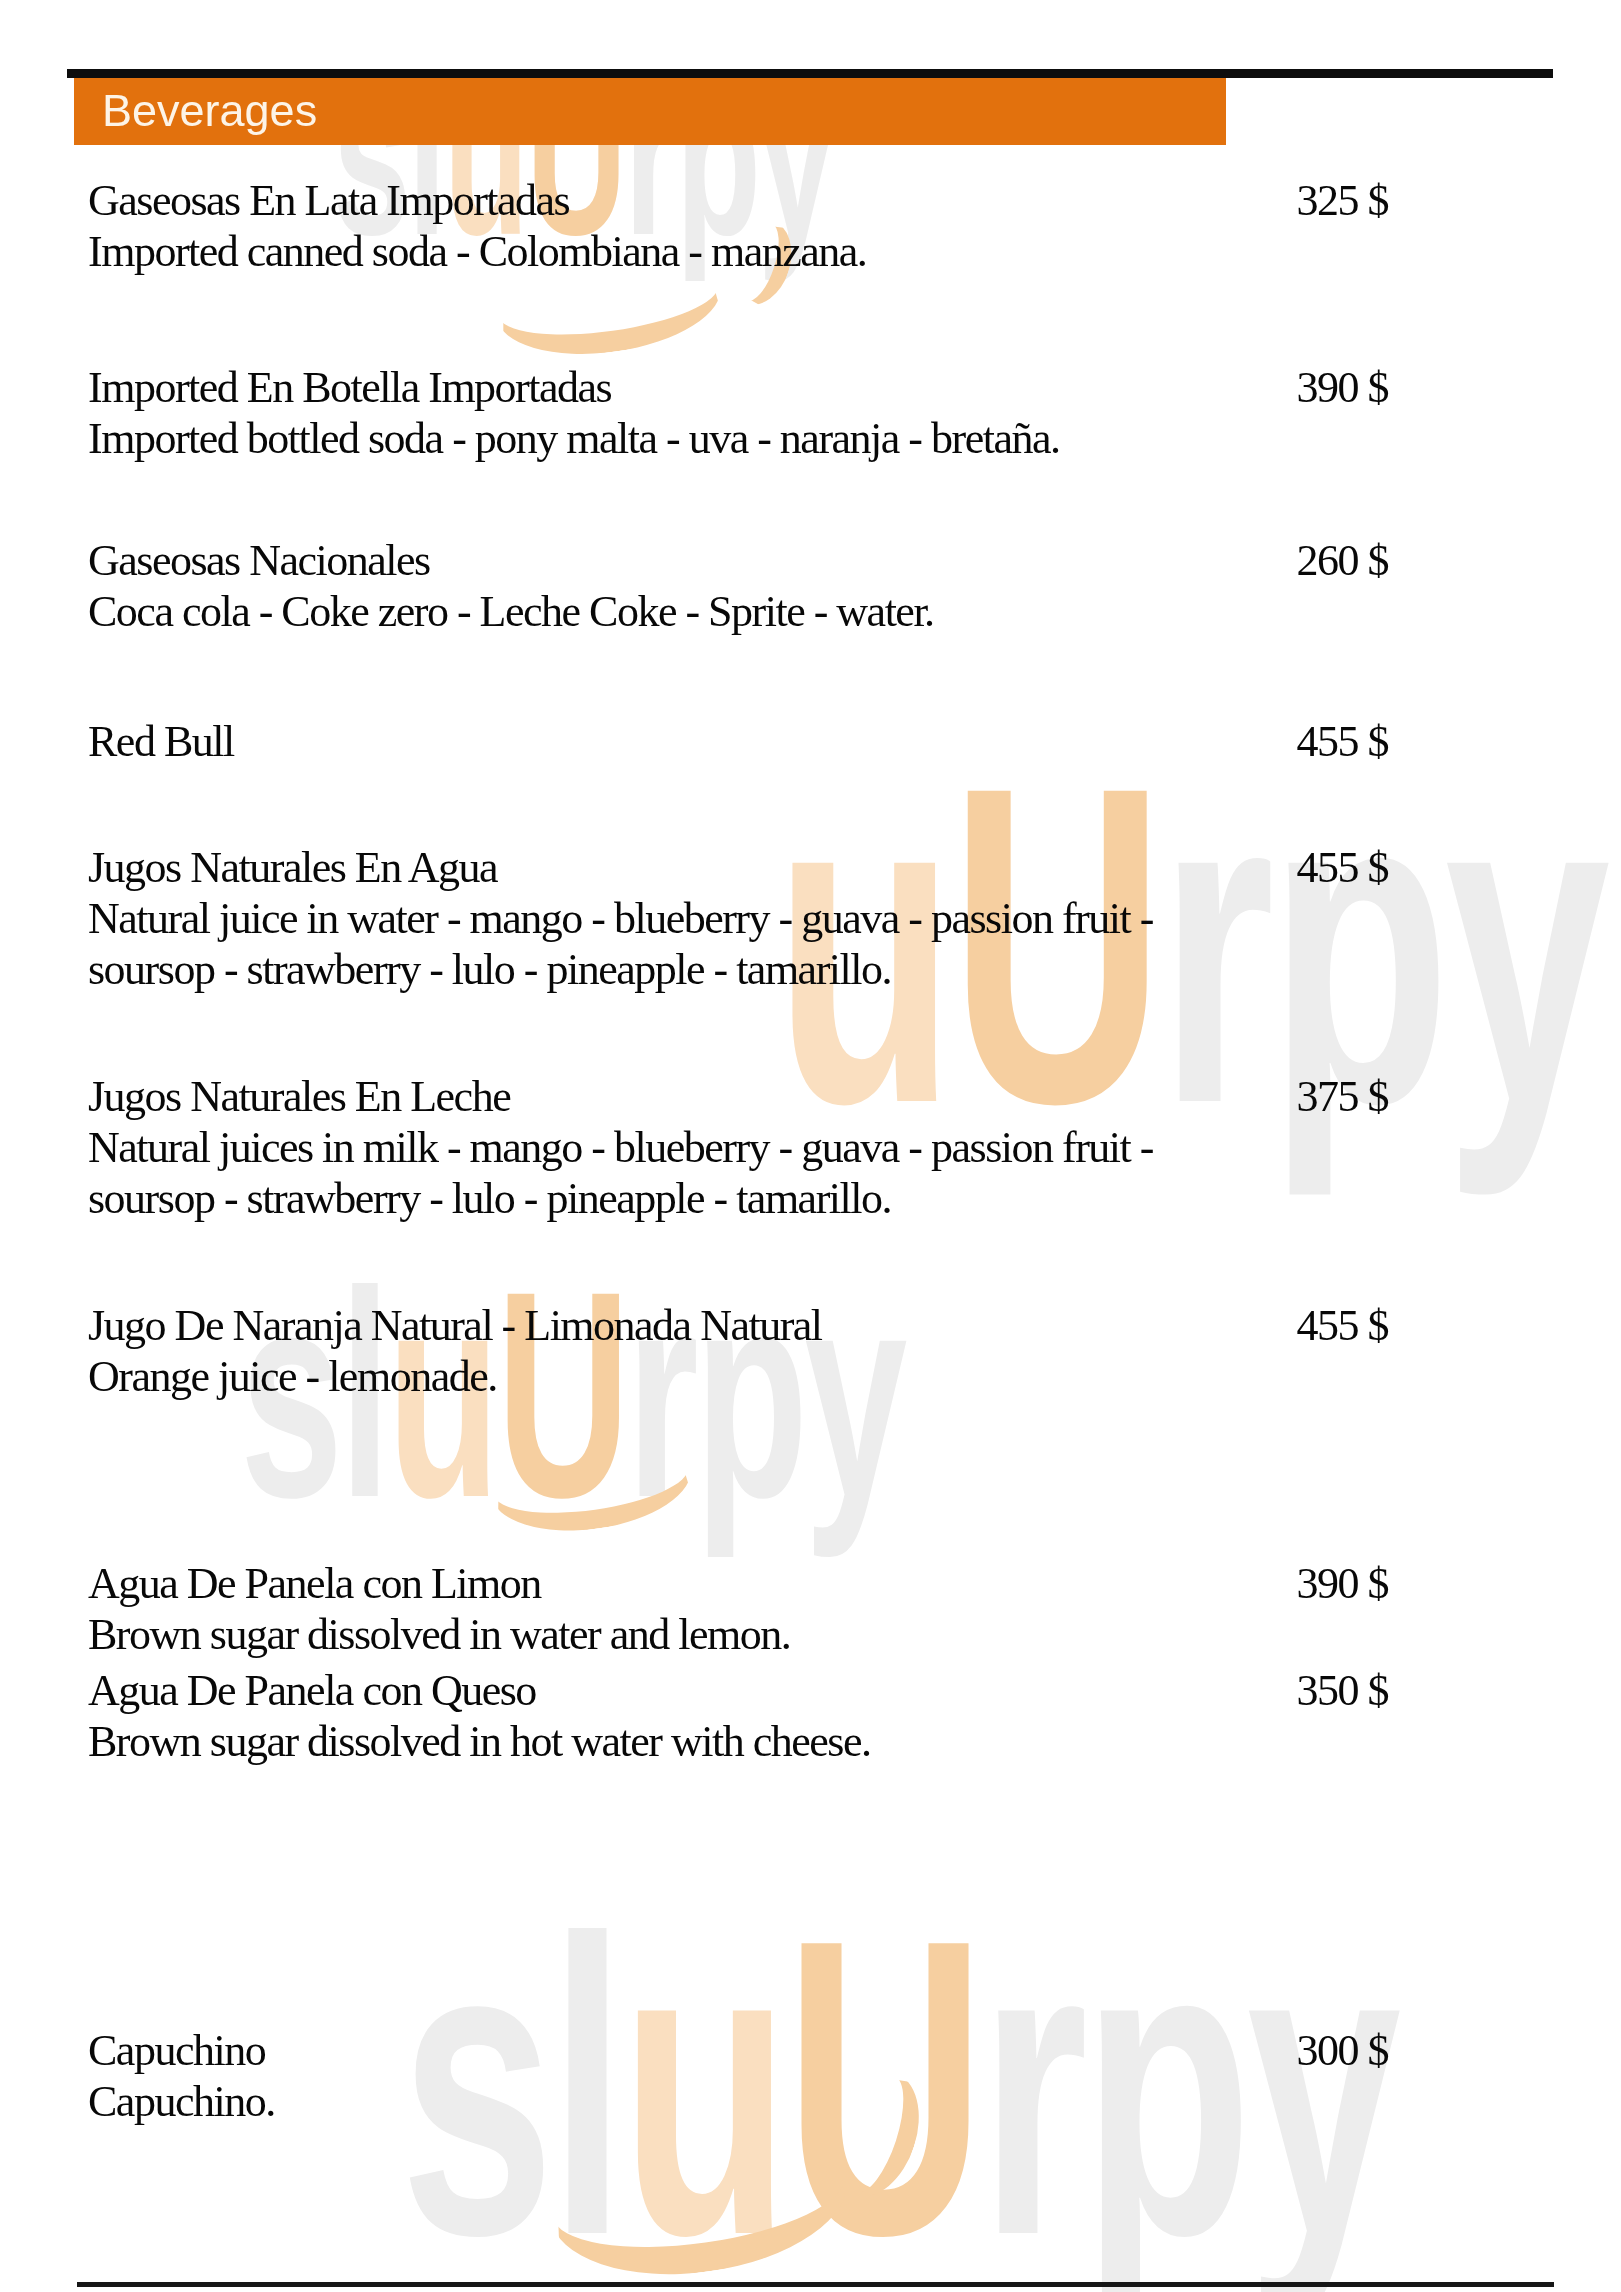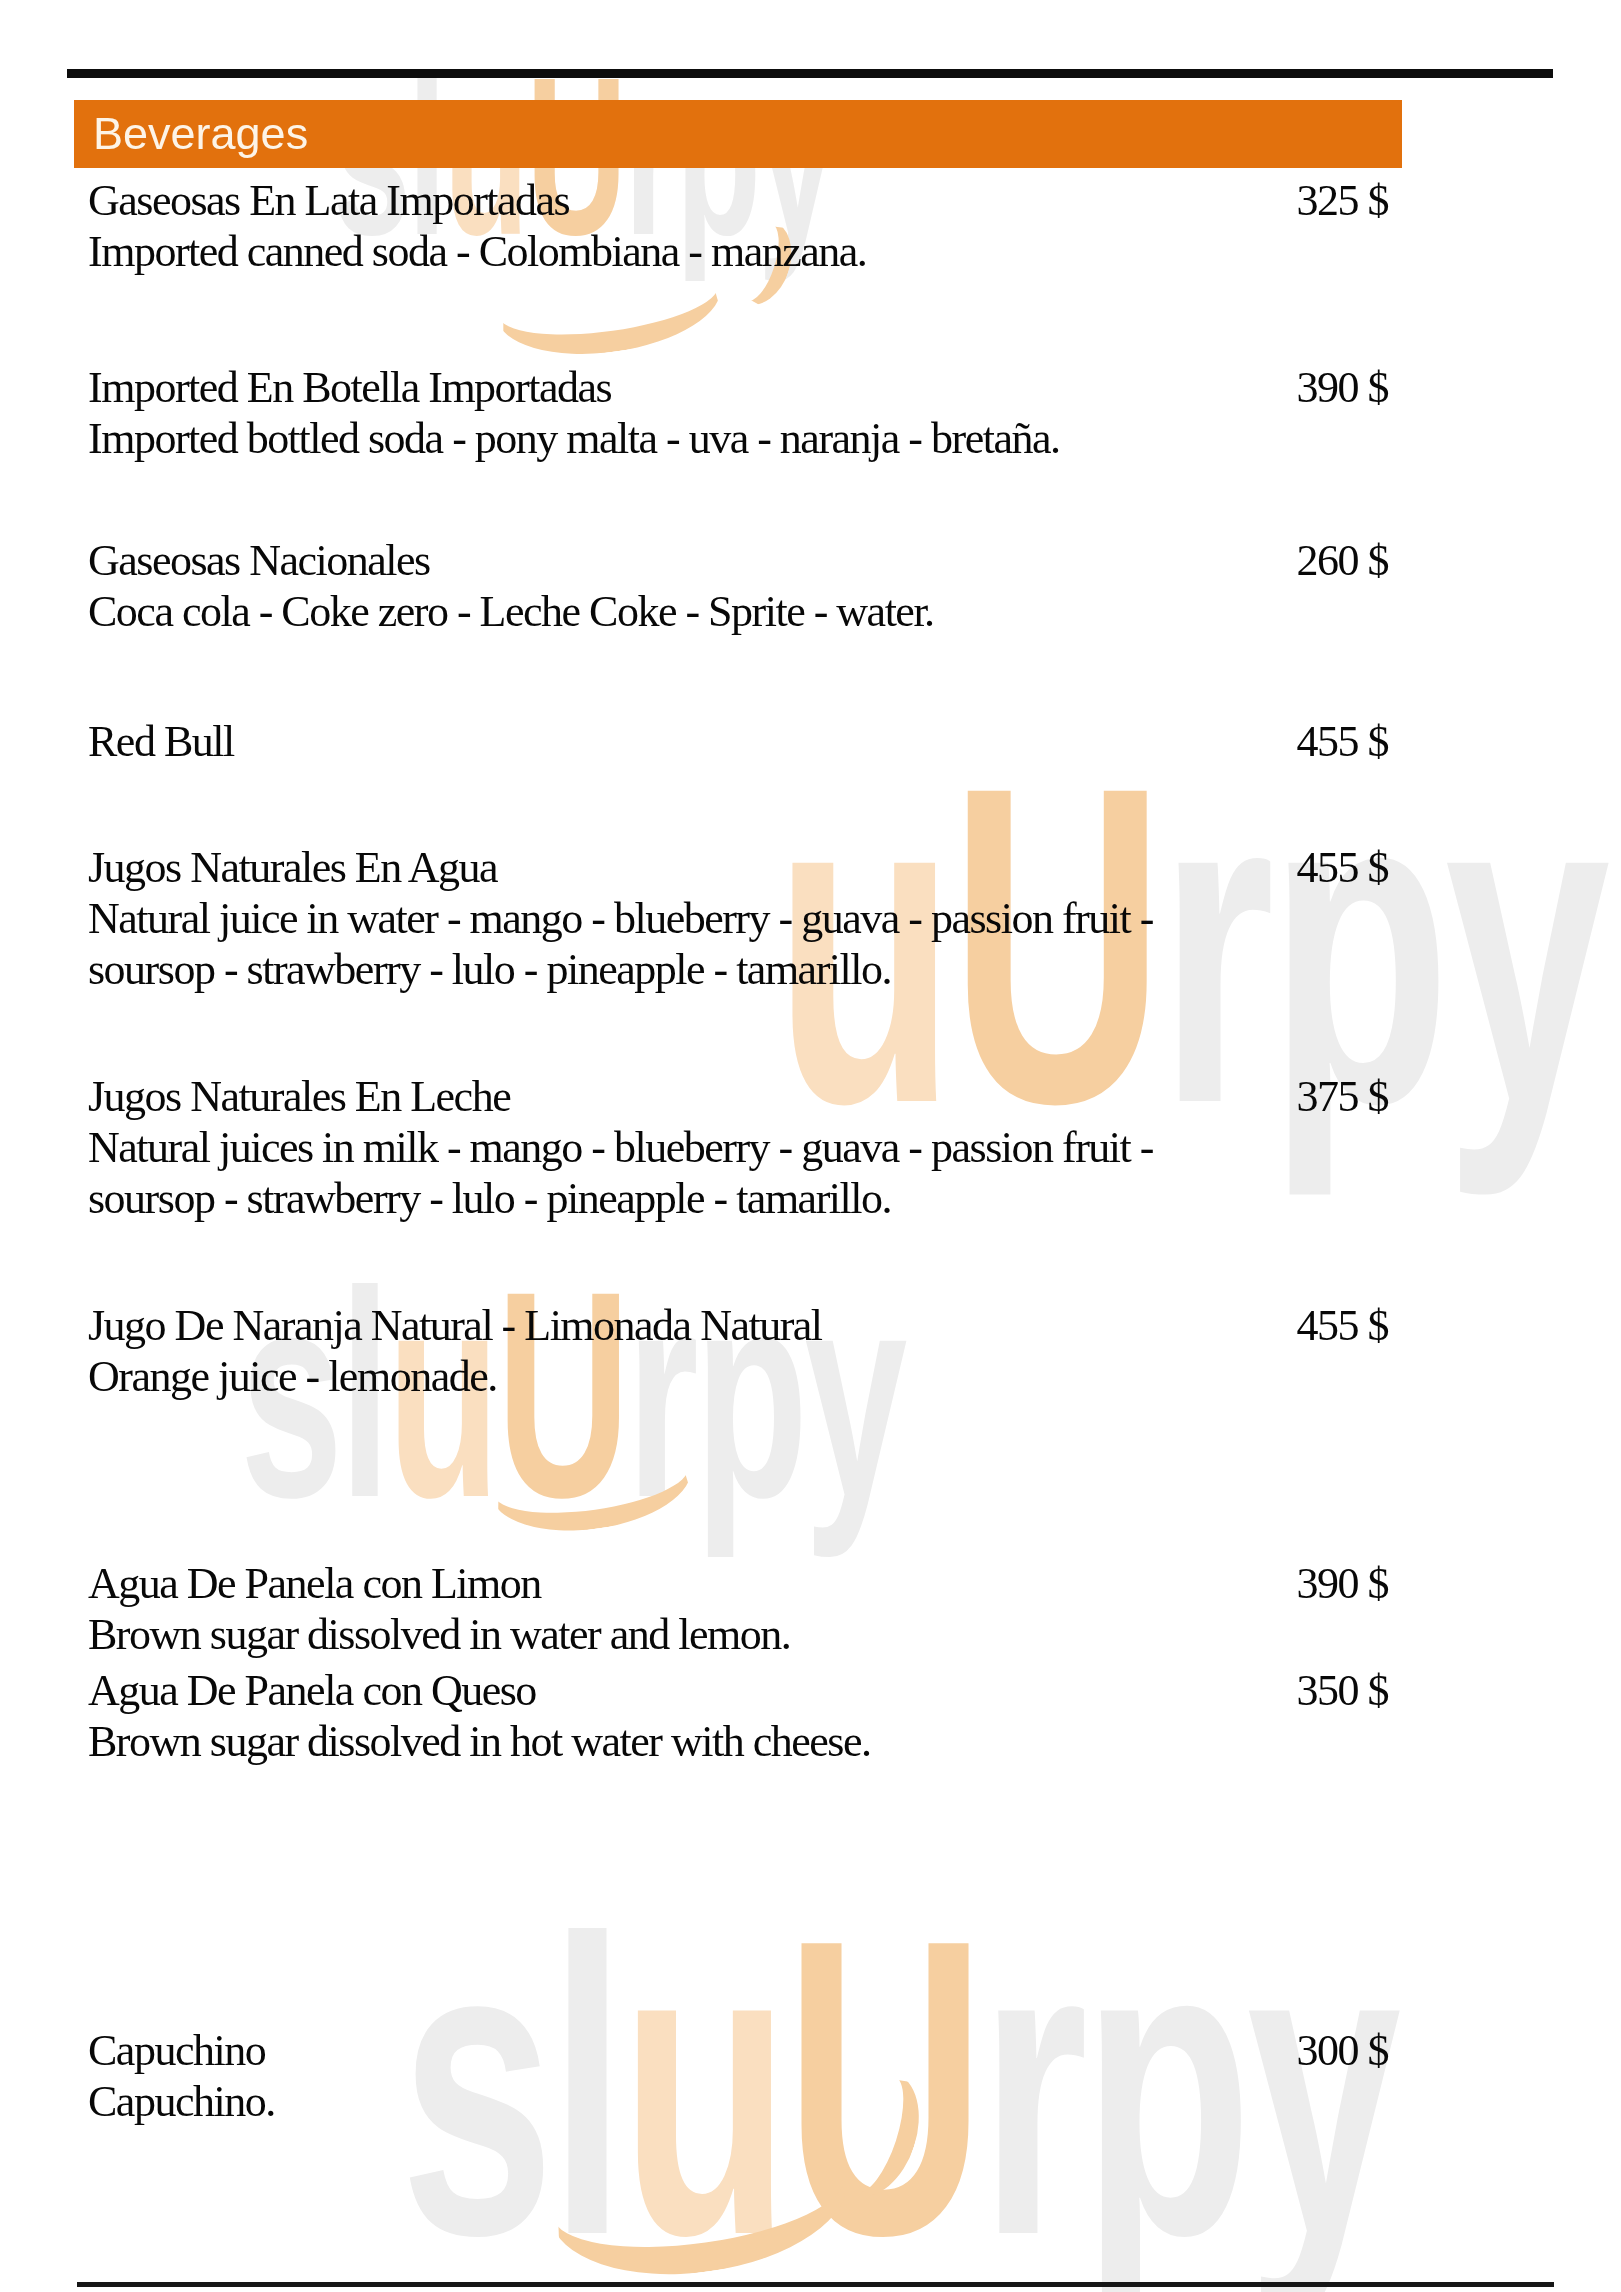--- a/index.html
+++ b/index.html
@@ -47,24 +47,24 @@
   }
   .tick-a{left:727px; top:218px;  width:45px; height:82px;  transform:rotate(18deg);}
   .tick-d{left:835px; top:2070px; width:59px; height:122px; border-right-width:19.6px; transform:rotate(18deg);}
 
   
   .bar-black{
     position:absolute; left:67px; top:69px; width:1486px; height:8.8px;
     background:#0d0d0d; z-index:3;
   }
   .header-bar{
-    position:absolute; left:74px; top:77px; width:1328px; height:68px;
+    position:absolute; left:74px; top:77px; width:1152px; height:68px;
     background:#e2710d; z-index:2;
     display:flex; align-items:center;
-    padding-left:19px; box-sizing:border-box;margin-top:23px;
+    padding-left:28px; box-sizing:border-box;
   }
   .header-title{
     font-family:"Liberation Sans", sans-serif;
     font-size:45px;
     color:#fdf4e7;
   }
 
   
   .item{
     position:absolute; left:88px; width:1300px; z-index:1;

